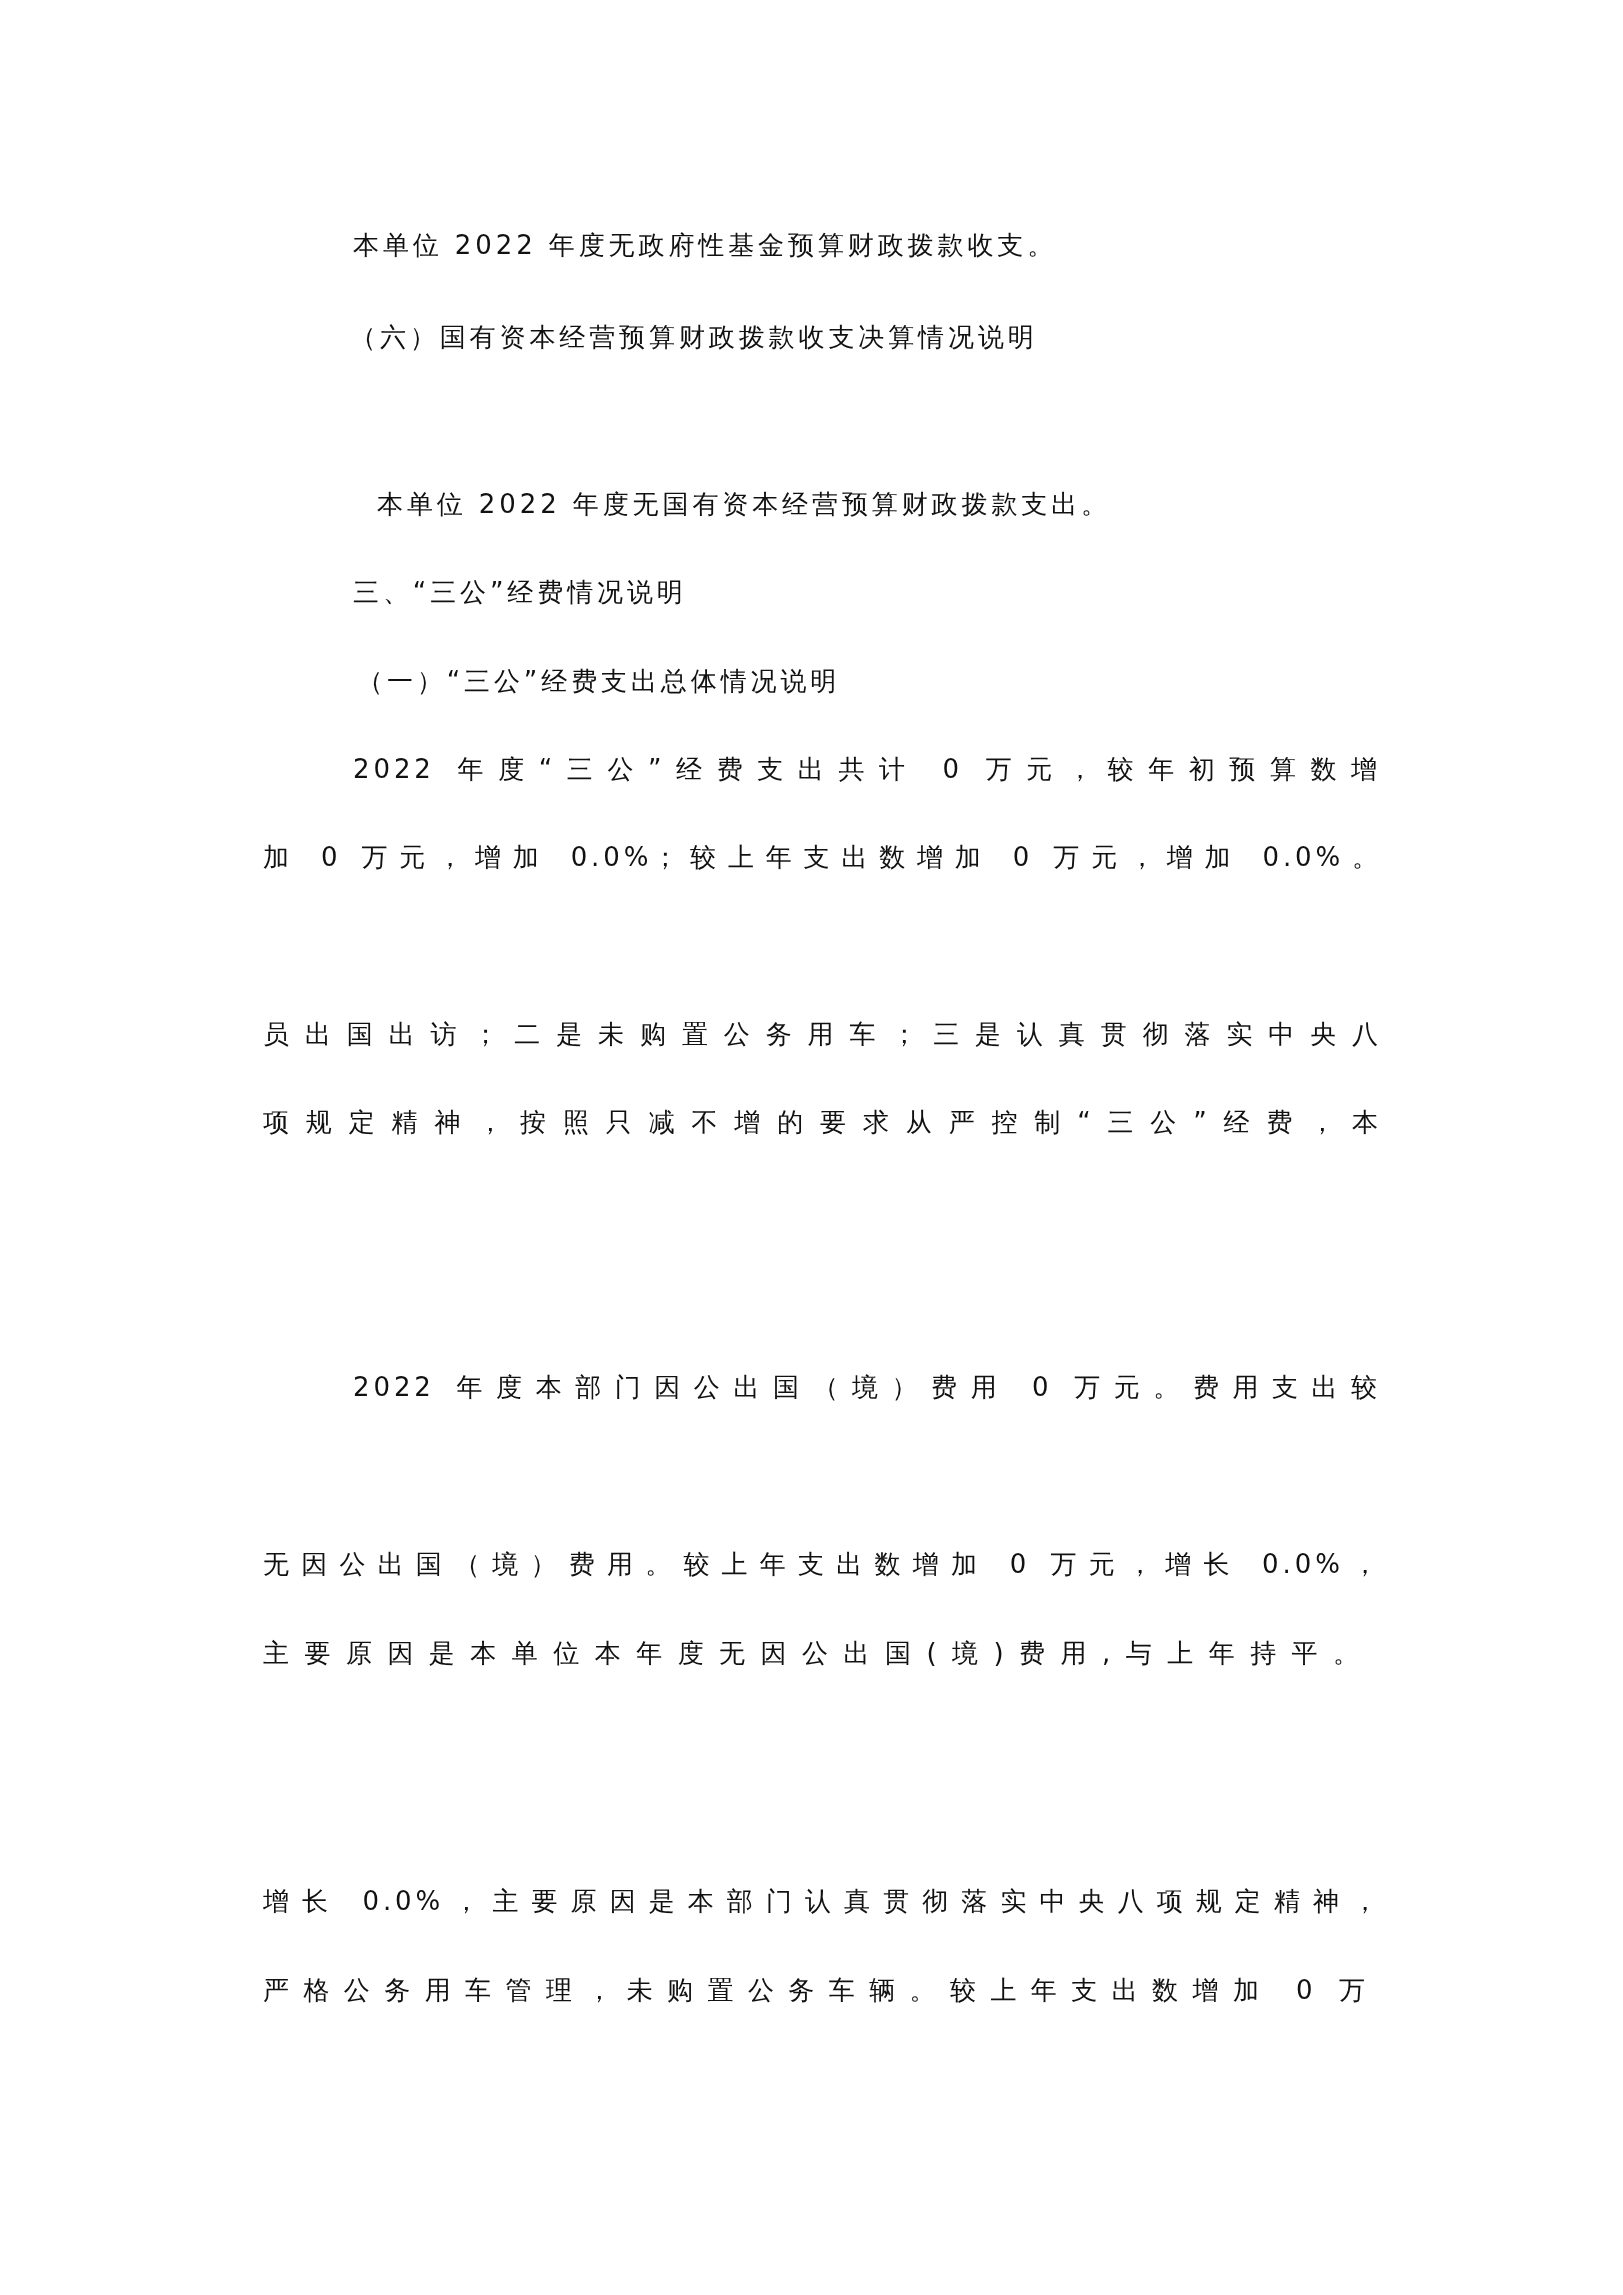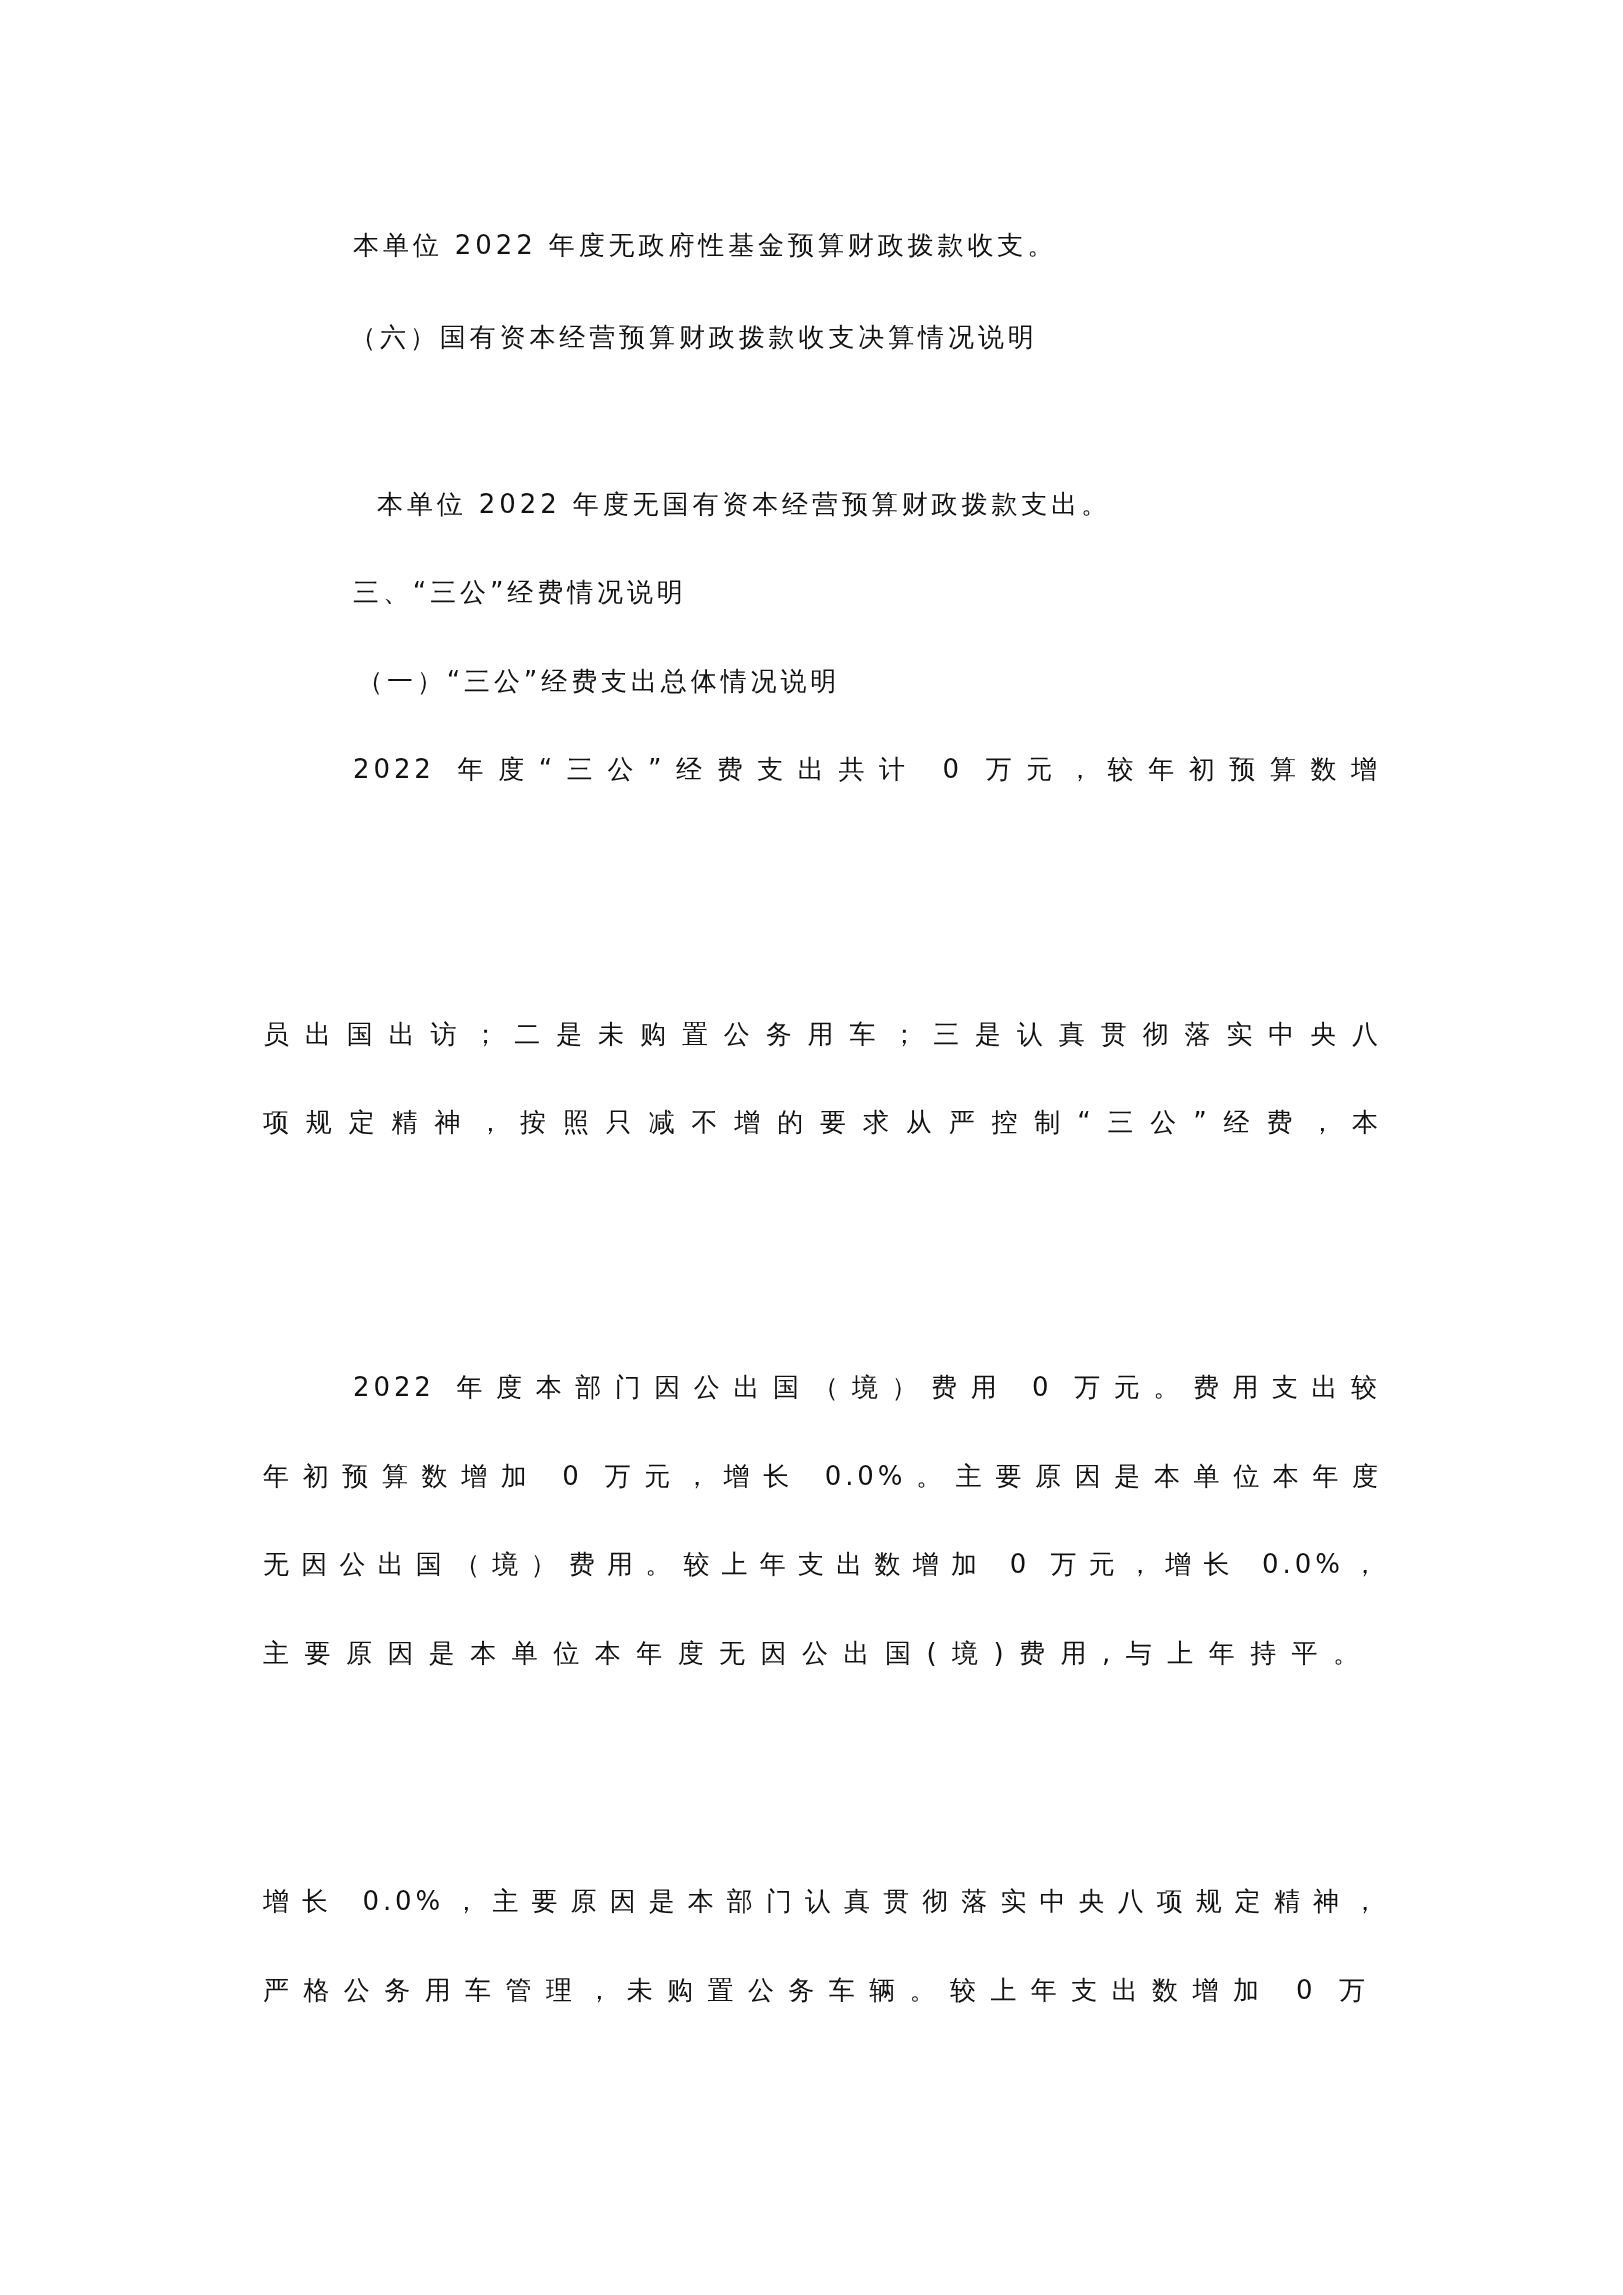--- a/index.html
+++ b/index.html
@@ -47,26 +47,26 @@
 
   <div class="line" style="top:311px; left:350px; width:1047px;">（六）国有资本经营预算财政拨款收支决算情况说明</div>
 
   <div class="line" style="top:478px; left:367px; width:1021px;margin-left:10px;">本单位 2022 年度无国有资本经营预算财政拨款支出。</div>
 
   <div class="line" style="top:566px; left:353px; width:589px;">三、“三公”经费情况说明</div>
 
   <div class="line" style="top:655px; left:357px; width:753px;">（一）“三公”经费支出总体情况说明</div>
 
   <div class="line justify" style="top:743px; left:353px; width:1028px;">2022 年度“三公”经费支出共计 0 万元，较年初预算数增</div>
+  <div class="line justify" style="top:831px; left:263px; width:1119px;">加 0 万元，增加 0.0%；较上年支出数增加 0 万元，增加 0.0%。</div>
   <div class="line justify" style="top:1096px; left:263px; width:1119px;">项规定精神，按照只减不增的要求从严控制“三公”经费，本</div>
   <div class="line justify" style="top:1008px; left:263px; width:1119px;">员出国出访；二是未购置公务用车；三是认真贯彻落实中央八</div>
 
 
   <div class="line justify" style="top:1361px; left:353px; width:1028px;">2022 年度本部门因公出国（境）费用 0 万元。费用支出较</div>
-  <div class="line justify" style="top:1450px; left:263px; width:1119px;">年初预算数增加 0 万元，增长 0.0%。主要原因是本单位本年度</div>
   <div class="line justify" style="top:1538px; left:263px; width:1119px;">无因公出国（境）费用。较上年支出数增加 0 万元，增长 0.0%，</div>
   <div class="line justify" style="top:1627px; left:263px; width:1100px;">主要原因是本单位本年度无因公出国(境)费用,与上年持平。</div>
 
   <div class="line justify" style="top:1875px; left:263px; width:1119px;">增长 0.0%，主要原因是本部门认真贯彻落实中央八项规定精神，</div>
   <div class="line justify" style="top:1964px; left:263px; width:1106px;">严格公务用车管理，未购置公务车辆。较上年支出数增加 0 万</div>
 
 </div>
 
 
 </body></html>

